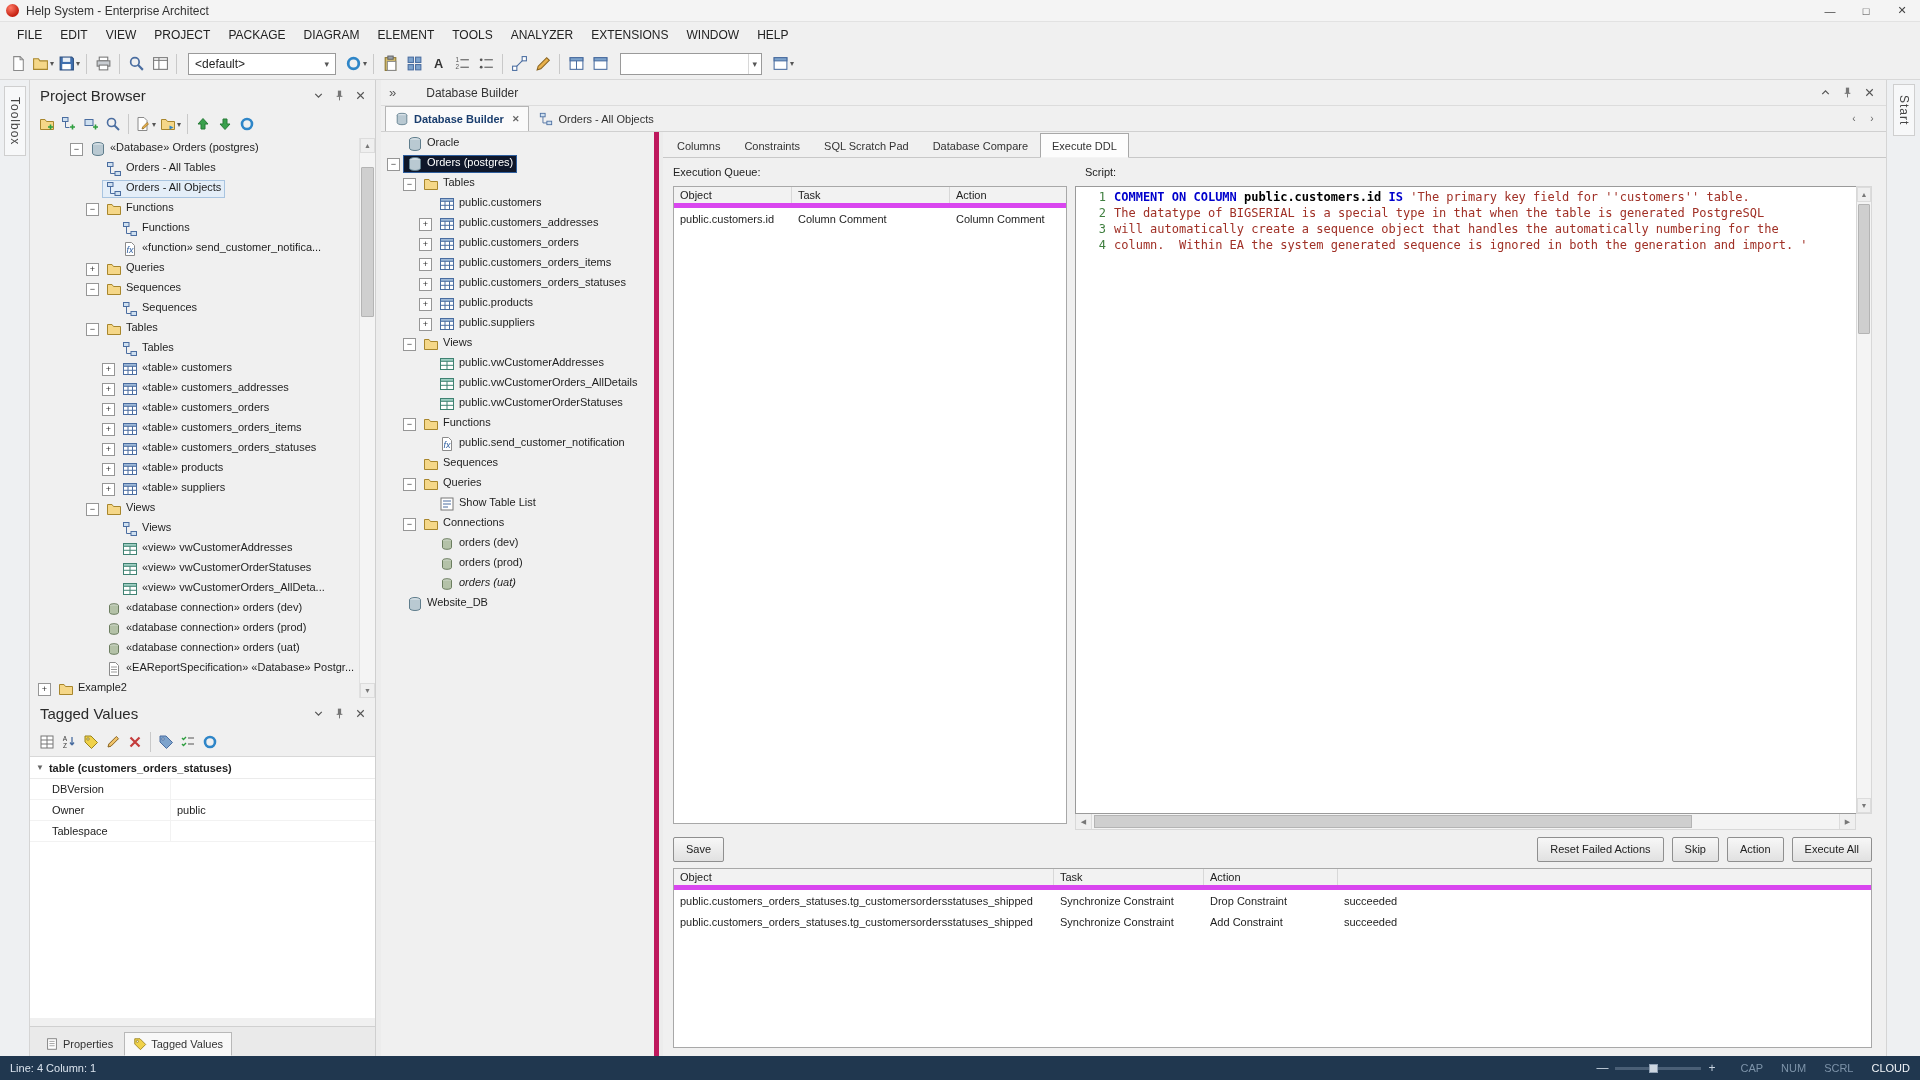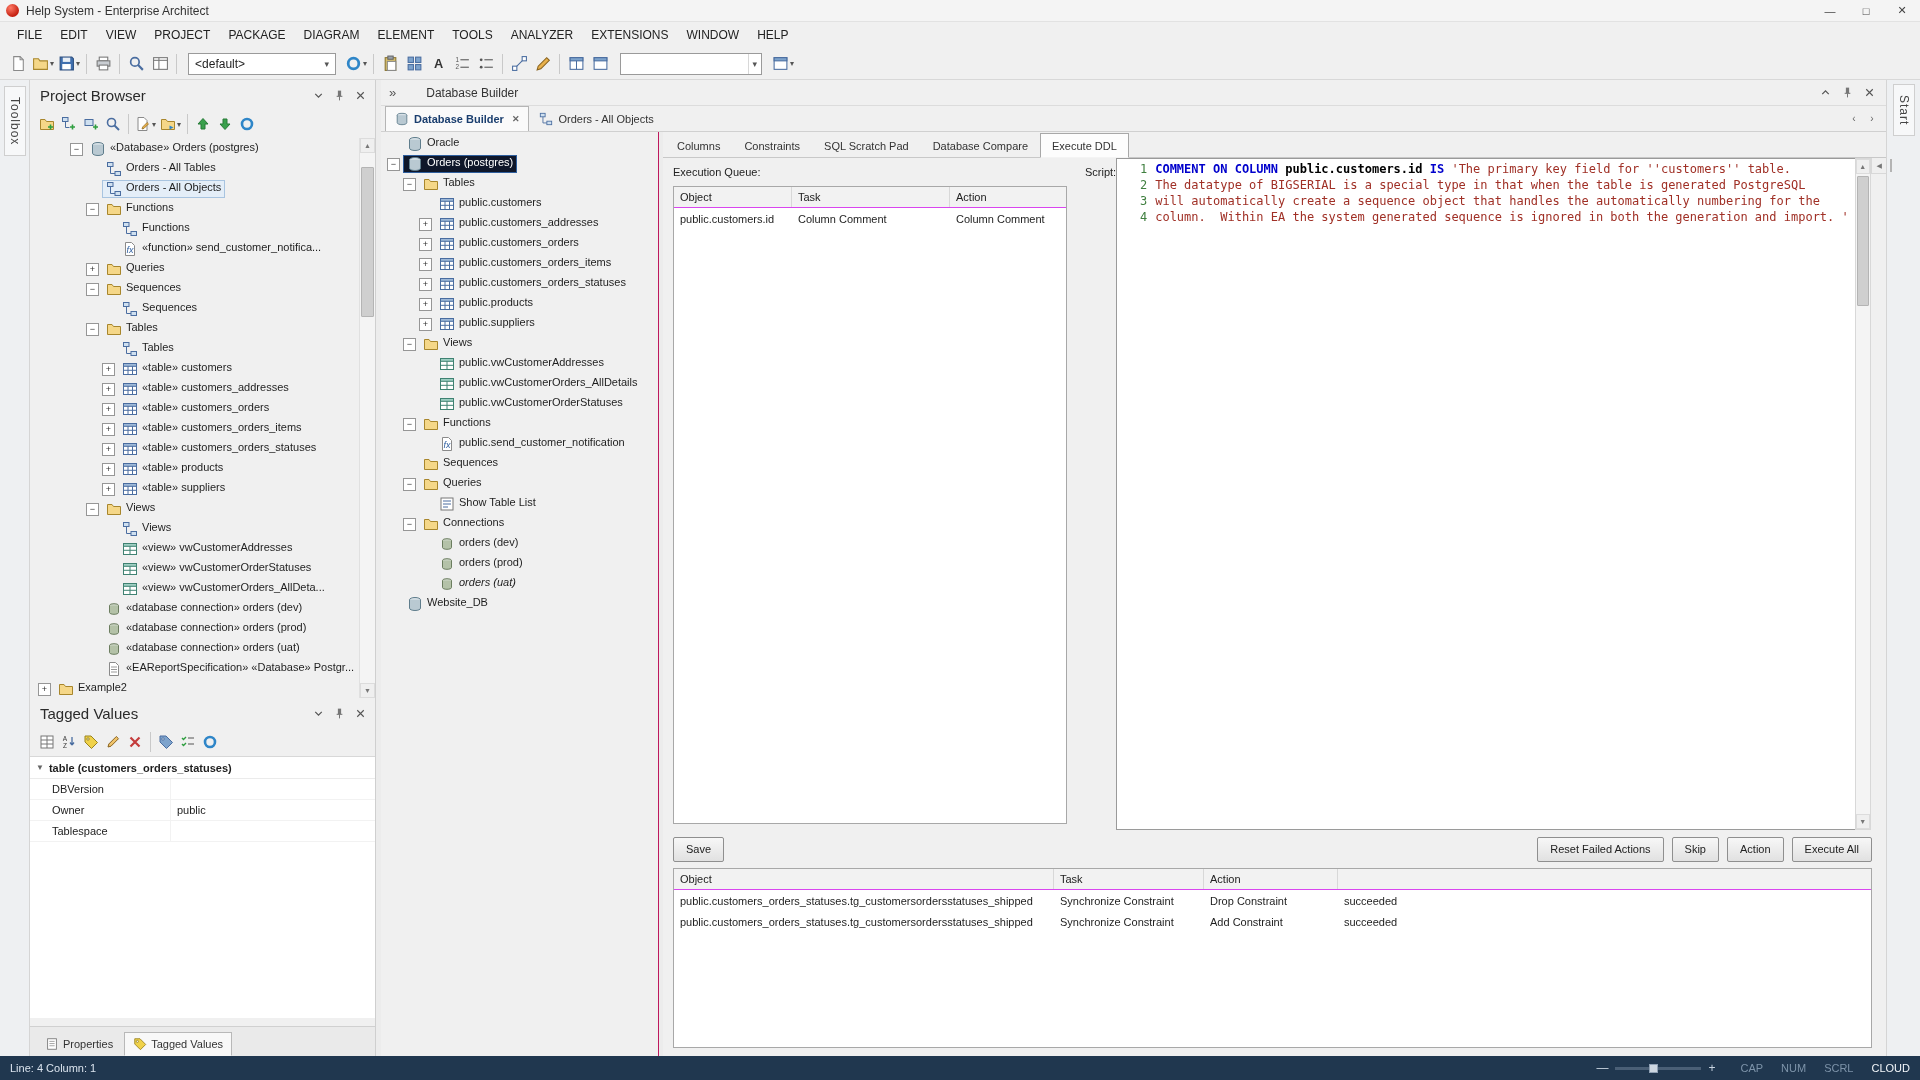--- a/index.html
+++ b/index.html
@@ -80,51 +80,51 @@
 .db-title{font-size:12px;color:#333}
 .dbh-icons{margin-left:auto;display:flex;gap:4px}
 .doc-tabs{height:26px;flex:none;display:flex;align-items:flex-end;background:#f0f0f0;padding-left:4px;border-bottom:1px solid #d0d0d0}
 .doc-tab{height:25px;display:flex;align-items:center;gap:5px;padding:0 9px;font-size:11px;color:#333;border:1px solid transparent;border-bottom:none}
 .doc-tab.active{background:#fafafa;border-color:#b5b5b5;color:#1a3e6e;font-weight:bold}
 .doc-tab .ico{width:14px;height:14px}
 .tab-close{font-size:9px;color:#666;margin-left:3px}
 .doc-tabs-right{margin-left:auto;display:flex;align-items:center;padding-right:6px;gap:2px;height:100%;color:#666;font-size:10px}
 .arr-btn{width:16px;height:18px;display:flex;align-items:center;justify-content:center}
 .main-content{flex:1;display:flex;min-height:0}
-.db-tree-panel{width:278px;flex:none;border-right:1px solid #be185d;overflow:hidden;padding-top:2px;font-size:11px}
+.db-tree-panel{width:278px;flex:none;border-right:5px solid #be185d;overflow:hidden;padding-top:2px;font-size:11px}
 .hsplit2{width:4px;background:#ececec}
 .right-panel{flex:1;display:flex;flex-direction:column;min-width:0}
 .rp-tabs{height:26px;flex:none;display:flex;align-items:flex-end;padding-left:2px;border-bottom:1px solid #c8c8c8}
 .rp-tab{height:25px;display:flex;align-items:center;padding:0 11px;font-size:11px;color:#333;border:1px solid transparent;border-bottom:none;margin-bottom:-1px}
 .rp-tab.active{background:#fdfdfd;border-color:#a8a8a8;border-bottom:1px solid #f4f4f4}
 .rp-content{flex:1;display:flex;min-height:0}
 .queue-col{width:412px;flex:none;display:flex;flex-direction:column;min-height:0}
 .rp-label{height:28px;line-height:28px;padding-left:10px;font-size:11px;color:#222;flex:none}
 .queue-tbl{flex:1;margin:0 8px 6px 10px}
-.script-col{flex:1;display:flex;min-width:0;margin-right:14px}
+.script-col{flex:1;display:flex;flex-direction:column;min-width:0;margin-right:14px}
 .script-wrap{flex:1;display:flex;min-height:0}
 .script-box{flex:1;min-width:0;background:#fff;border:1px solid #9a9a9a;border-right:none;padding:3px 6px;overflow:hidden;font-family:"DejaVu Sans Mono",monospace;font-size:12px}
 .script-vscroll{width:16px;flex:none;border:1px solid #d8d8d8;display:flex;flex-direction:column;background:#f4f4f4}
 .script-vscroll .sb-track{position:relative}
 .code-line{height:16px;display:flex;white-space:pre}
 .ln{width:24px;text-align:right;margin-right:8px;color:#3f7f3f;flex:none}
 .sql-kw{color:#0000cc;font-weight:bold}
 .sql-obj{color:#000;font-weight:bold}
 .sql-str{color:#a03026}
 .hscroll{height:16px;flex:none;display:flex;border:1px solid #d8d8d8;border-top:none;background:#f4f4f4;margin-right:16px}
 .hs-btn{width:16px;display:flex;align-items:center;justify-content:center;font-size:7px;color:#777;background:#efefef;border-right:1px solid #dcdcdc}
 .hs-btn.r{border-left:1px solid #dcdcdc;border-right:none}
 .hs-track{flex:1;position:relative}
 .hs-thumb{position:absolute;top:1px;bottom:1px;left:2px;width:80%;background:#cfcfcf;border:1px solid #b4b4b4}
 .rp-buttons{height:38px;flex:none;display:flex;align-items:center;padding:0 14px 0 10px;gap:8px}
 .btn{height:25px;background:linear-gradient(#f7f7f7,#e1e1e1);border:1px solid #8f8f8f;border-radius:2px;font-size:11px;color:#222;padding:0 12px;font-family:inherit}
 .btn-spacer{flex:1}
 .results-area{height:180px;flex:none;margin:0 14px 8px 10px}
 .tbl{display:flex;flex-direction:column;background:#fff;border:1px solid #a8a8a8;height:100%;font-size:11px;overflow:hidden}
-.tbl-head{display:flex;height:21px;background:#f2f2f2;border-bottom:1px solid #d946ef;flex:none}
+.tbl-head{display:flex;height:21px;background:#f2f2f2;border-bottom:5px solid #d946ef;flex:none}
 .tbl-hc{display:flex;align-items:center;padding:0 6px;border-right:1px solid #d8d8d8;color:#222;overflow:hidden;white-space:nowrap}
 .tbl-row{display:flex;height:21px;flex:none}
 .tbl-c{display:flex;align-items:center;padding:0 6px;overflow:hidden;white-space:nowrap}
 
 .statusbar{height:24px;background:#20374f;display:flex;align-items:center;color:#dbe4ee;font-size:11px;padding:0 10px}
 .sb-right{margin-left:auto;display:flex;align-items:center}
 .zoom-glyph{color:#c8d4e0;font-size:12px;padding:0 7px}
 .zoom-track{width:86px;height:3px;background:#4a5f76;position:relative}
 .zoom-thumb{position:absolute;top:-3px;left:34px;width:9px;height:9px;background:#cdd6e0;border:1px solid #8fa0b4}
 .sb-toggle{margin-left:18px;color:#7d93a9}

